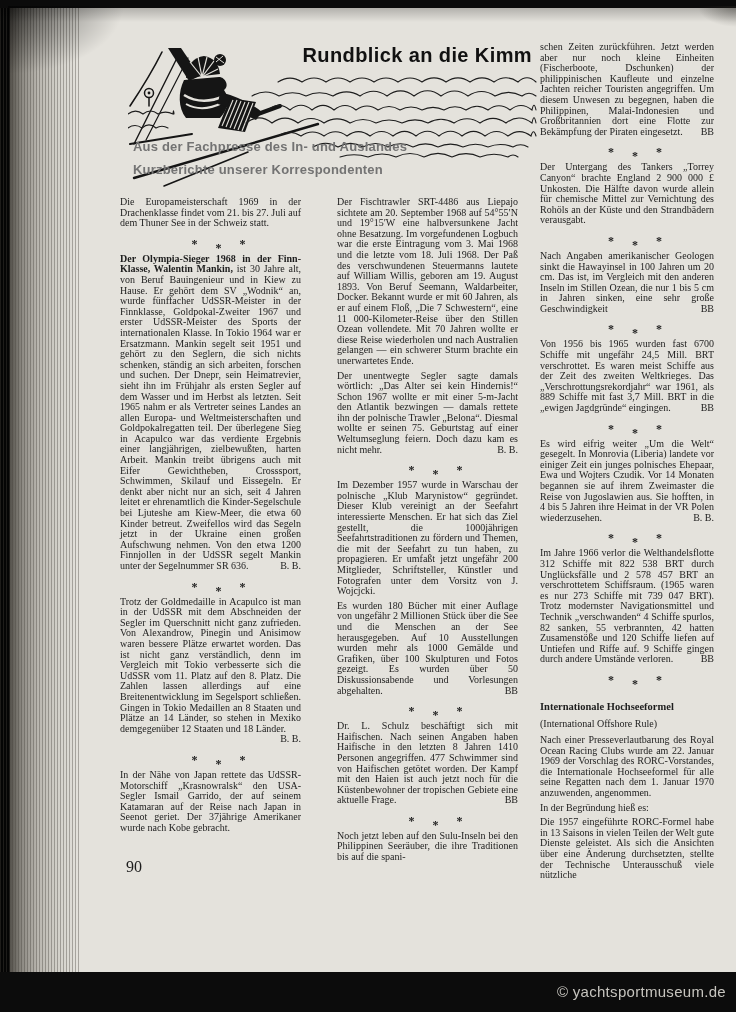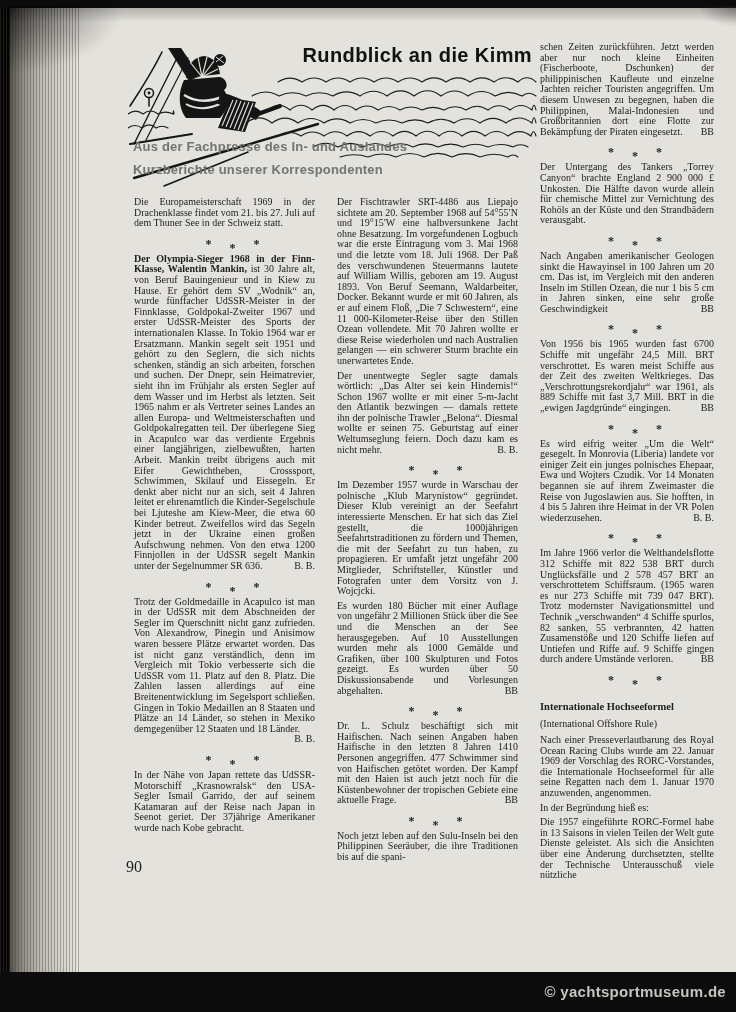--- a/index.html
+++ b/index.html
@@ -4,21 +4,21 @@
 <style>
   html,body{margin:0;padding:0;background:#222;}
   .page{position:relative;width:736px;height:1012px;background:#e4e2dc;overflow:hidden;
         font-family:"Liberation Serif",serif;color:#1d1d1d;}
   
   .edge-top{position:absolute;left:0;top:0;width:736px;height:8px;background:#0b0b0b;}
   .edge-top-shadow{position:absolute;left:0;top:8px;width:736px;height:14px;
         background:linear-gradient(180deg,rgba(0,0,0,.22),rgba(0,0,0,0));}
   .bottom-bar{position:absolute;left:0;top:972px;width:736px;height:40px;background:#0c0c0c;
         box-sizing:border-box;text-align:right;padding:11px 10px 0 0;}
-  .watermark{font-family:"Liberation Sans",sans-serif;font-weight:bold;font-size:15px;
+  .watermark{font-family:"Liberation Sans",sans-serif;font-weight:normal;font-size:15px;
         color:#c6c4be;letter-spacing:.3px;}
   
   .spine{position:absolute;left:0;top:0;width:80px;height:1012px;
      background:
        repeating-linear-gradient(90deg, rgba(70,66,60,.38) 0 1px, rgba(0,0,0,0) 1px 3px),
        linear-gradient(90deg,#050505 0 10px,#55524c 10px,#8d8a83 22px,#b9b6af 38px,#d2d0c9 58px,#e4e2dc 79px);}
   .corner-shadow{position:absolute;left:8px;top:6px;width:170px;height:110px;pointer-events:none;
      background:radial-gradient(ellipse 170px 100px at 0 0, rgba(0,0,0,.55), rgba(0,0,0,0) 68%);}
   .smudge-tr{position:absolute;right:0;top:6px;width:60px;height:40px;pointer-events:none;
      background:radial-gradient(ellipse 55px 30px at 100% 0, rgba(40,38,34,.45), rgba(0,0,0,0) 70%);}
@@ -26,21 +26,21 @@
   .title{position:absolute;left:296px;top:44px;width:236px;text-align:right;
      font-family:"Liberation Sans",sans-serif;font-weight:700;font-size:20px;
      letter-spacing:.4px;color:#111;white-space:nowrap;}
   .subtitle{position:absolute;left:133px;font-family:"Liberation Sans",sans-serif;
      font-weight:700;font-size:13px;color:#737373;letter-spacing:.2px;white-space:nowrap;}
   .subtitle.s1{top:139px;}
   .subtitle.s2{top:162px;}
   .illustration{position:absolute;left:128px;top:48px;width:410px;height:140px;}
   
   .col{position:absolute;font-size:10px;line-height:10.6px;text-align:justify;width:197px;}
-  .col1{left:134px;top:197px;}
+  .col1{left:120px;top:197px;}
   .col2{left:337px;top:197px;}
   .col3{left:540px;top:42px;width:190px;}
   .col p{margin:0 16px 4px 0;}
   .col p::after{content:"";display:block;clear:both;}
   .sig{float:right;padding-left:8px;}
   .sep{text-align:center;padding:5px 0 4px 0;font-size:12px;line-height:12px;font-weight:bold;}
   .sep span{display:inline-block;margin:0 9px;}
   .sep span.mid{transform:translateY(4px);}
   .h{font-weight:bold;font-size:10.5px;margin:12px 0 6px 0;}
   .subh{margin:0 0 6px 0;}

